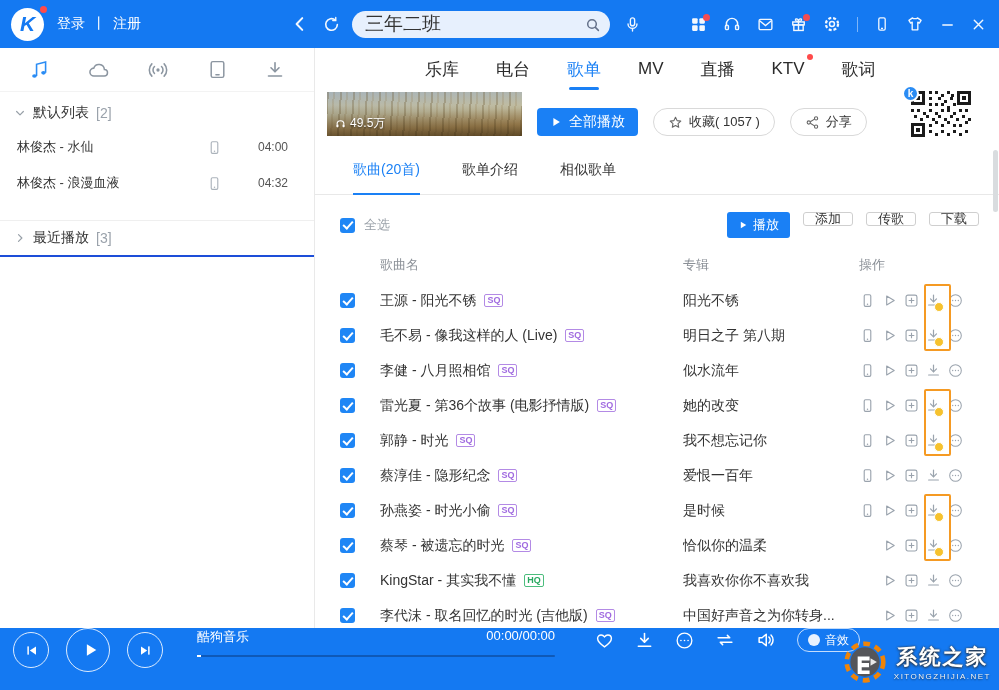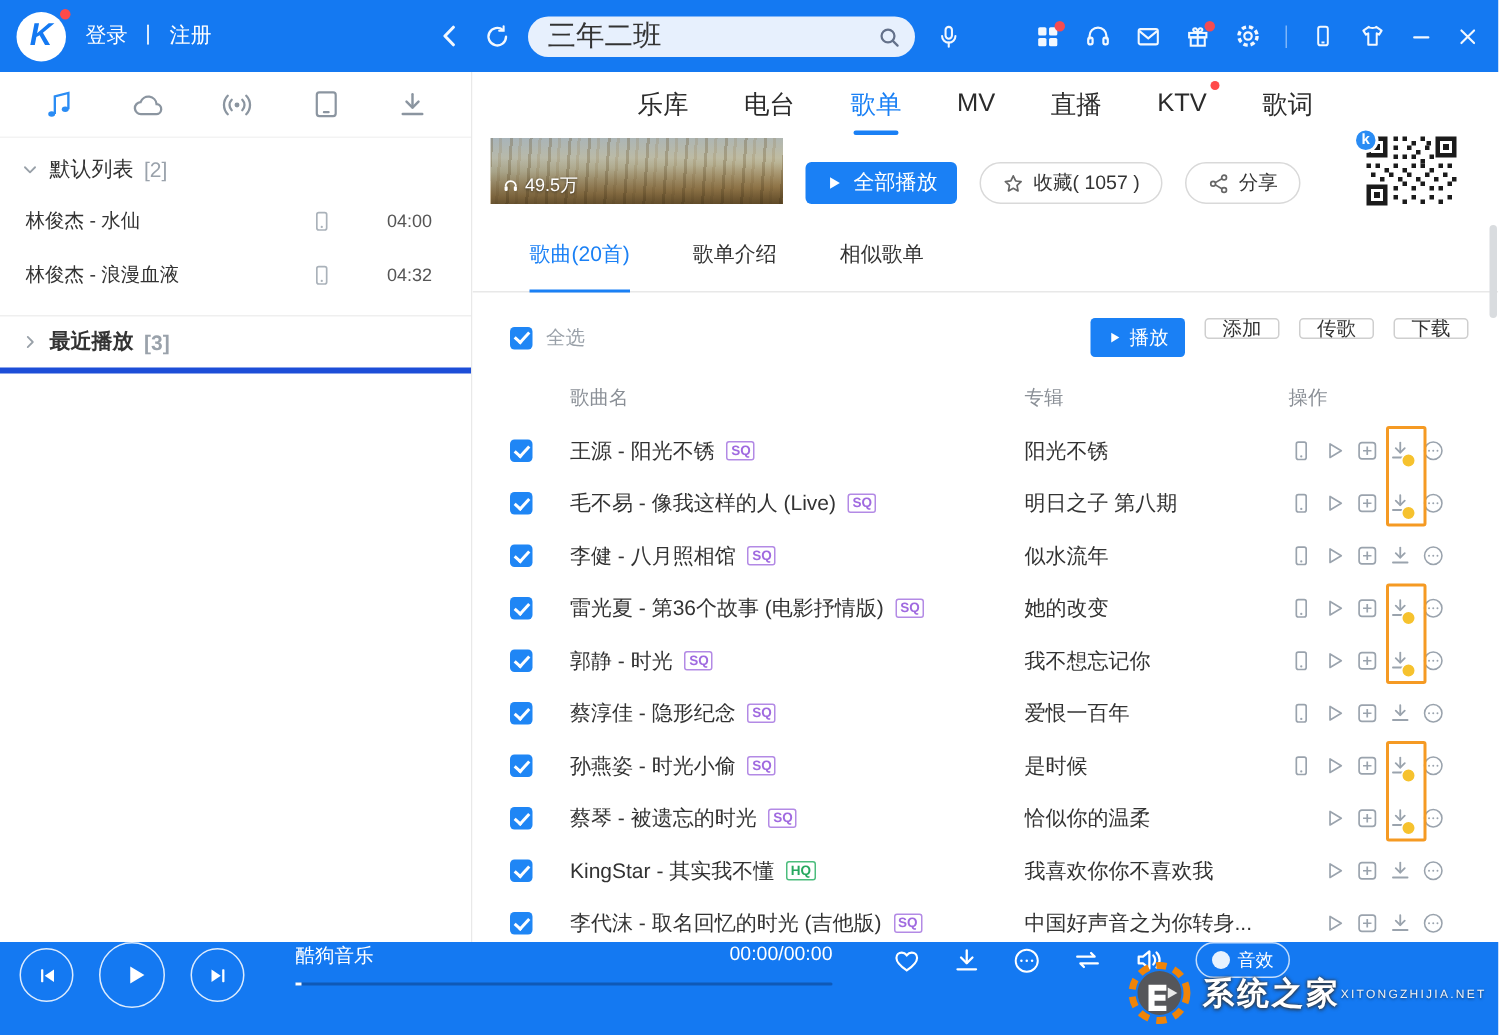--- a/index.html
+++ b/index.html
@@ -28,21 +28,21 @@
 .side-icons{display:flex;justify-content:space-between;align-items:center;padding:12px 29px;border-bottom:1px solid #f3f3f3;color:#8b95a0;height:44px;}
 .side-icons .sic{cursor:pointer;}
 .side-icons .act{color:#2a8cf4;}
 .sec-head{display:flex;align-items:center;gap:7px;padding:12px 14px 7px;font-size:14px;color:#333;cursor:pointer;}
 .sec-head .cnt{color:#9aa2ab;}
 .chev{color:#98a0a8;}
 .s-row{display:flex;align-items:center;padding:9px 26px 9px 17px;font-size:13px;color:#333;cursor:pointer;}
 .s-title{flex:1;white-space:nowrap;overflow:hidden;}
 .s-dev{color:#aab2ba;margin-right:24px;}
 .s-dur{width:42px;text-align:right;color:#555;font-size:12px;}
-.recent{border-top:1px solid #efefef;border-bottom:4px solid #1d4ed8;margin-top:9px;font-weight:bold;}
+.recent{border-top:1px solid #efefef;border-bottom:2px solid #1d4ed8;margin-top:19px;}
 .recent .sec-head{padding:8px 14px;}
 
 .main{flex:1;position:relative;overflow:hidden;background:#fff;}
 .nav-tabs{display:flex;align-items:center;gap:37px;height:42px;padding-left:110px;font-size:17px;color:#2b2b2b;}
 .ntab{position:relative;cursor:pointer;height:42px;display:flex;align-items:center;}
 .ntab.active{color:#1a80f5;}
 .ntab.active::after{content:'';position:absolute;left:50%;transform:translateX(-50%);bottom:0;width:30px;height:3px;background:#1a80f5;border-radius:2px;}
 .ntab .dot-badge{top:6px;right:-8px;width:6px;height:6px;}
 .pl-header{position:relative;height:48px;margin:2px 0 0 12px;}
 .thumb{position:absolute;left:0;top:0;width:195px;height:44px;overflow:hidden;background:linear-gradient(178deg,#a8b4ba 0%,#c3bd9e 45%,#c7a162 78%,#ad8648 100%);cursor:pointer;}
@@ -91,21 +91,21 @@
 .tinfo{margin-left:34px;width:358px;}
 .tline{display:flex;justify-content:space-between;font-size:13px;}
 .prog{margin-top:9px;height:2px;background:rgba(8,38,88,.38);border-radius:1px;position:relative;cursor:pointer;}
 .prog .fill{position:absolute;left:0;top:0;height:2px;width:4px;background:#fff;}
 .p-icons{display:flex;align-items:center;gap:21px;margin-left:40px;color:#fff;}
 .p-icons>span{cursor:pointer;}
 .pill{border:1px solid rgba(255,255,255,.75);border-radius:13px;height:24px;display:flex;align-items:center;gap:5px;padding:0 10px;font-size:12px;cursor:pointer;}
 .pill .pd{width:12px;height:12px;border-radius:50%;background:#fff;opacity:.9;}
 
 .watermark{position:absolute;right:8px;bottom:6px;display:flex;align-items:center;gap:7px;z-index:6;}
-.wm-text{display:flex;align-items:center;justify-content:flex-end;}
+.wm-text{display:flex;flex-direction:column;align-items:center;justify-content:flex-end;}
 .wm-name{font-size:21px;font-weight:bold;color:#fff;text-shadow:0 1px 3px rgba(40,40,40,.95),0 0 2px #444;letter-spacing:2px;}
 .wm-site{font-size:8px;color:#f2f2f2;letter-spacing:1.5px;margin-top:1px;text-shadow:0 1px 2px rgba(0,0,0,.6);}
 </style>
 </head>
 <body>
 
 <div class="app">
 
   <header class="topbar">
     <div class="logo">

